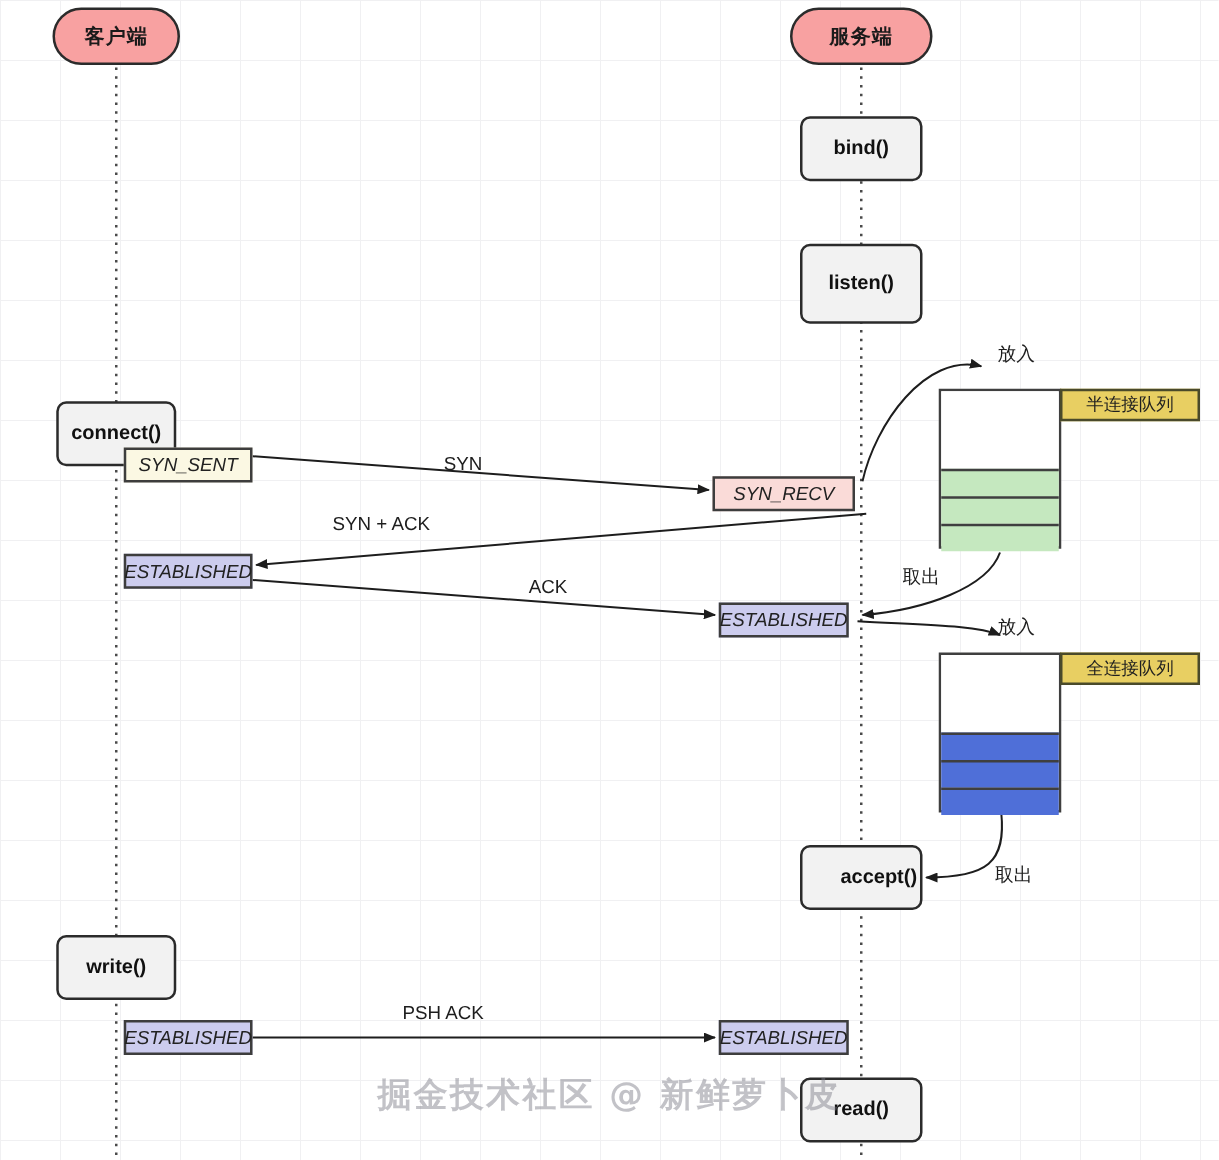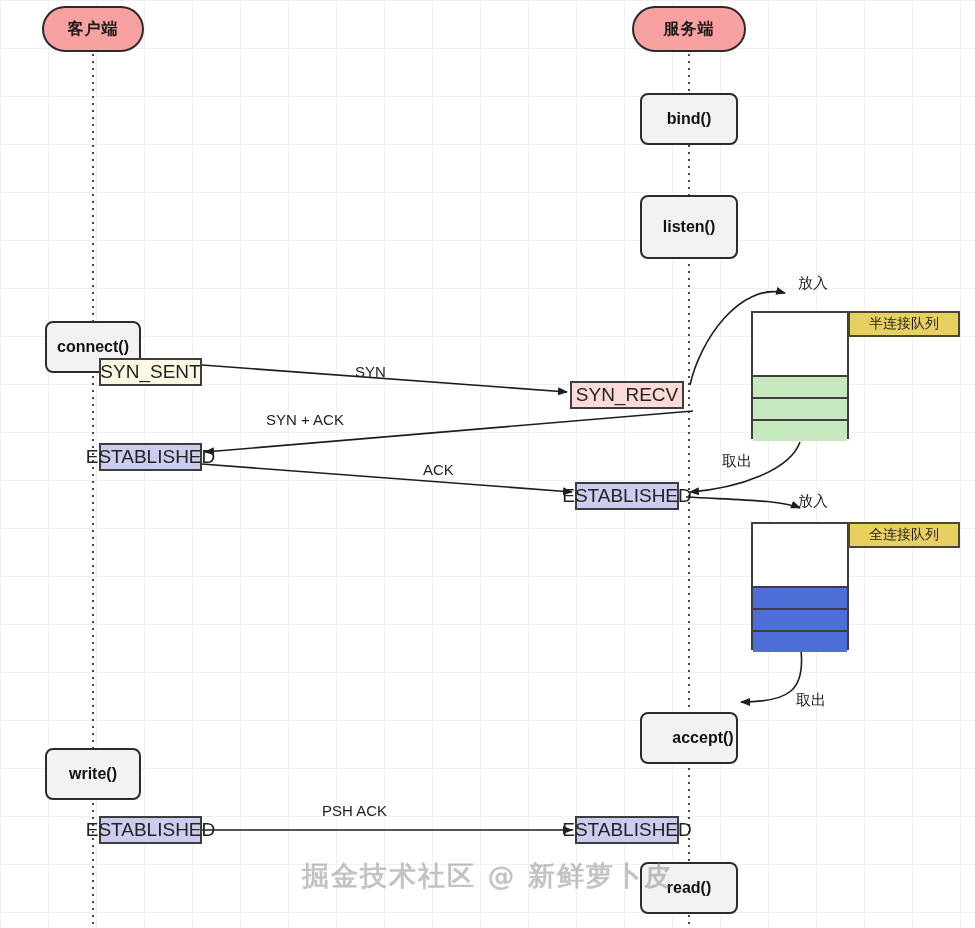--- a/index.html
+++ b/index.html
@@ -49,22 +49,23 @@
     background: #f2f2f2;
     border: 2px solid #2b2b2b;
     border-radius: 8px;
     color: #111111;
     font-weight: bold;
     font-size: 16px;
   }
   
   .state {
     border: 2px solid #3d3d3d;
-    font-size: 19px;
+    font-size: 15px;
     color: #222222;
+    font-style: italic;
   }
   .state-sent {
     background: #fbf8e3;
   }
   .state-recv {
     background: #fadbd8;
   }
   .state-est {
     background: #ccccee;
   }
@@ -165,21 +166,21 @@
   <div class="node fnbox" style="left:640px; top:93px; width:98px; height:52px;">
     <span>bind()</span>
   </div>
 
   <div class="node actor" style="left:632px; top:6px; width:114px; height:46px;">
     <span>服务端</span>
   </div>
   <div class="node fnbox" style="left:640px; top:195px; width:98px; height:64px;">
     <span>listen()</span>
   </div>
-  <div class="node fnbox" style="left:640px; top:712px; width:98px; height:52px;padding-left:28px;">
+  <div class="node fnbox" style="left:640px; top:676px; width:98px; height:52px;padding-left:28px;">
     <span>accept()</span>
   </div>
   <div class="node fnbox" style="left:640px; top:862px; width:98px; height:52px;">
     <span>read()</span>
   </div>
 
   <div class="node fnbox" style="left:45px; top:293px; width:96px; height:52px;margin-top:28px;">
     <span>connect()</span>
   </div>
   <div class="node fnbox" style="left:45px; top:748px; width:96px; height:52px;">

